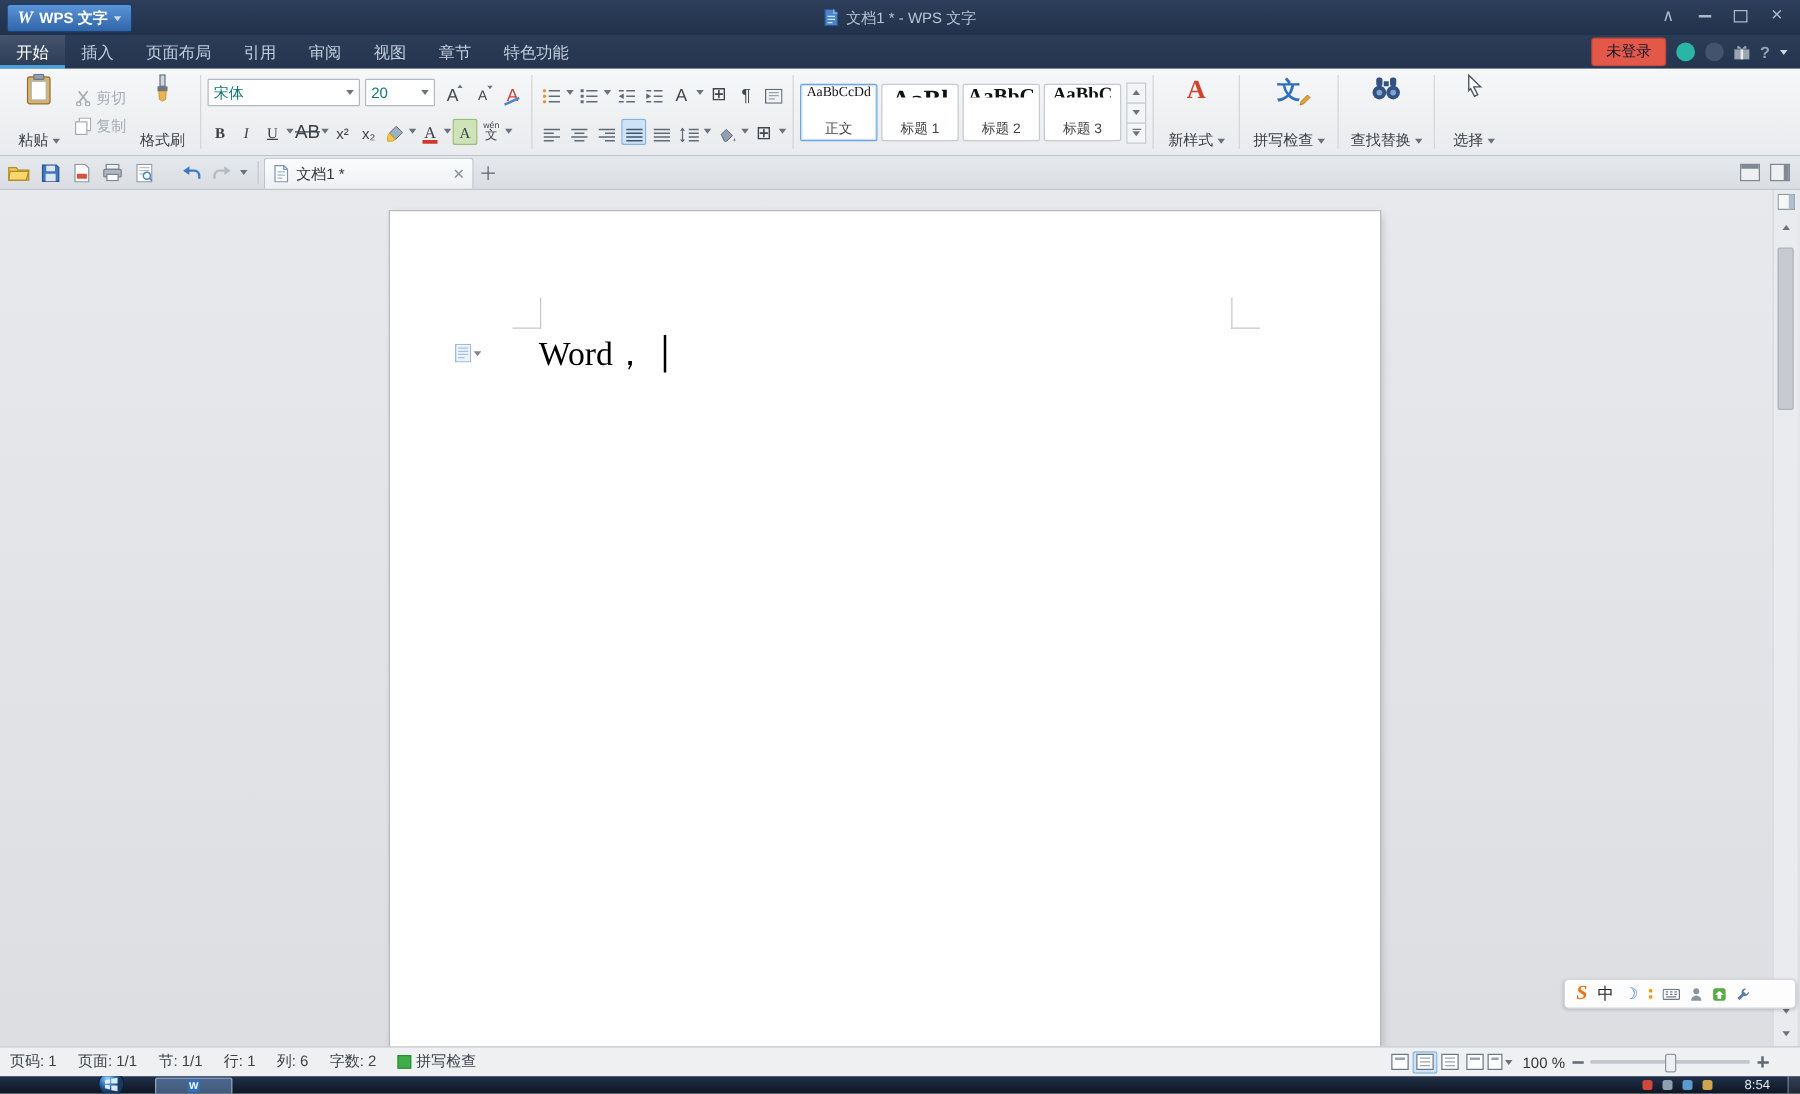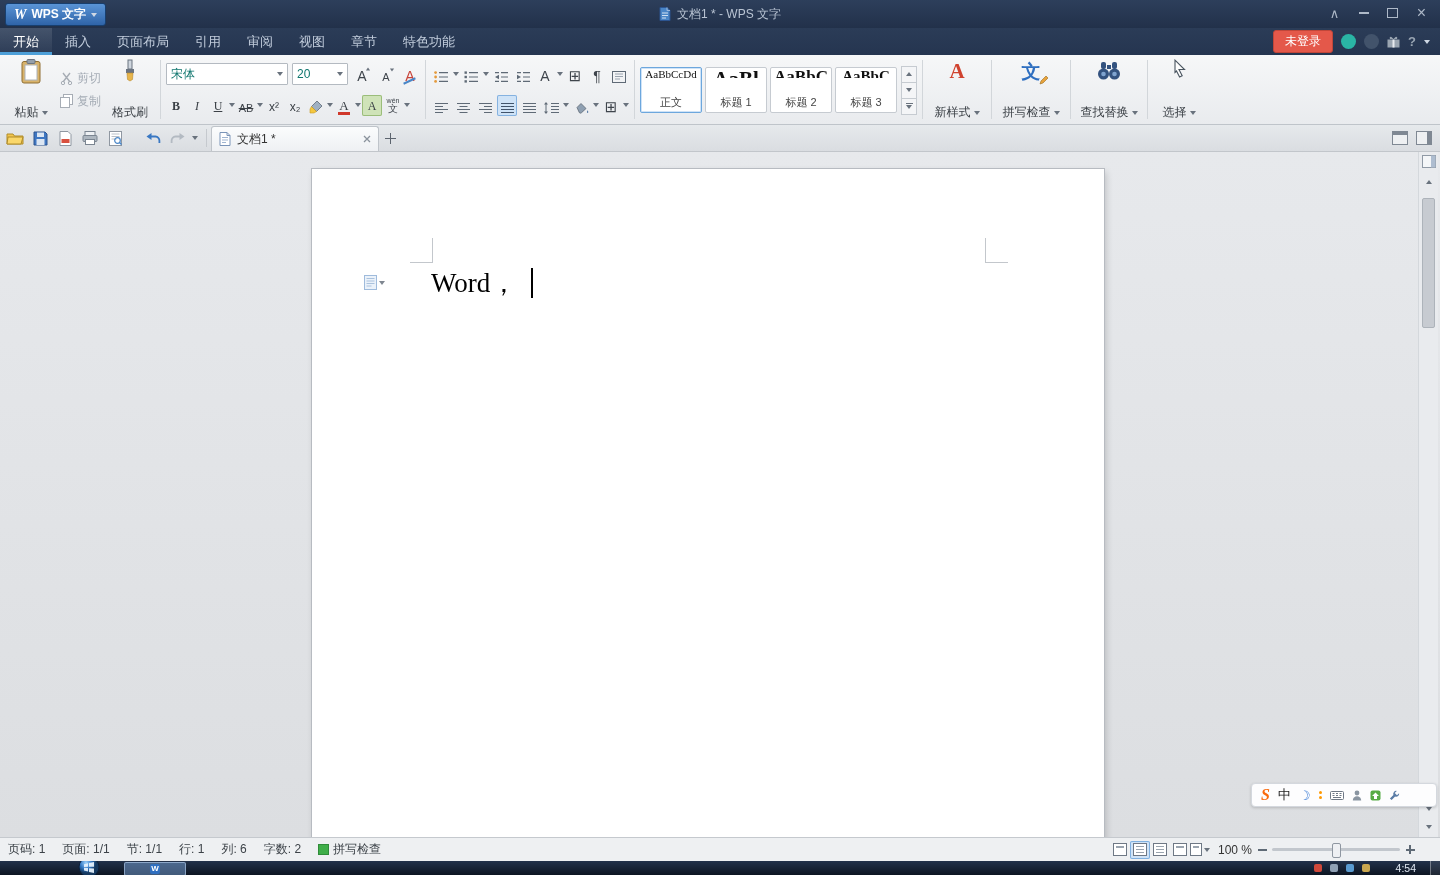--- a/index.html
+++ b/index.html
@@ -18,21 +18,21 @@
   #title-center{position:absolute;left:0;top:0;width:100%;height:28px;display:flex;align-items:center;justify-content:center;gap:6px;color:#b9c4d3;font-size:12px;pointer-events:none}
   .winctl{position:absolute;top:0;right:4px;height:28px;display:flex}
   .winctl .wbtn{width:29px;height:26px;display:flex;align-items:center;justify-content:center;color:#aeb9c8;font-size:13px}
   .minbar{width:10px;height:2px;background:#aeb9c8}
   .maxbox{width:9px;height:8px;border:1px solid #aeb9c8}
   
   #tabbar{left:0;top:28px;width:1440px;height:27px;background:linear-gradient(#2b3c57,#253550);display:flex;align-items:stretch}
   .tab{padding:0 13px;display:flex;align-items:center;font-size:13px;color:#c3cedd}
   .tab.active{color:#fff;background:linear-gradient(rgba(255,255,255,.12),rgba(255,255,255,.03));box-shadow:inset 0 -3px 0 #4d9fd8}
   #tabbar-right{margin-left:auto;display:flex;align-items:center;gap:8px;padding-right:10px}
-  .login{background:#e4584a;border:1px solid #c04639;color:#ffffff;font-size:12px;padding:2px 11px;border-radius:3px}
+  .login{background:#e4584a;border:1px solid #c04639;color:#0f172a;font-size:12px;padding:2px 11px;border-radius:3px}
   .circ{width:15px;height:15px;border-radius:50%}
   .helpq{color:#98a4b2;font-size:13px;font-weight:bold}
   
   #ribbon{left:0;top:55px;width:1440px;height:70px;background:linear-gradient(#f6f7f8,#e9ebee);border-bottom:1px solid #bfc4ca;display:flex;align-items:stretch;padding-left:6px;box-sizing:border-box}
   .gsep{width:1px;background:#d2d6da;margin:5px 5px;align-self:stretch}
   .rgroup{display:flex;align-items:center}
   .bigbtn{width:46px;height:62px;display:flex;flex-direction:column;align-items:center;justify-content:space-between;padding:4px 2px 3px;border-radius:2px}
   .blabel{display:flex;align-items:center;gap:3px;font-size:12px;color:#3b4046;white-space:nowrap}
   .smallbtn{display:flex;align-items:center;gap:4px;font-size:12px;height:21px;padding:0 4px;border-radius:2px}
   .smallbtn.disabled{color:#a6adb6}
@@ -232,21 +232,21 @@
         <div class="ib">
             <span class="glyph" style="color:#c7443a;font-size:14px">A</span>
             <span style="position:absolute;left:3px;bottom:3px;width:13px;height:2px;background:#4a86c7;transform:rotate(-25deg)"></span>
           </div>
       </div>
       <div class="frow" style="gap:1px">
         <div class="ib serifb" style="font-weight:bold">B</div>
         <div class="ib serifb" style="font-style:italic">I</div>
         <div class="ib serifb" style="text-decoration:underline">U</div>
         <span class="cd"></span>
-        <div class="ib" style="font-size:11px;text-decoration:line-through">AB</div>
+        <div class="ib" style="font-size:15px;text-decoration:line-through">AB</div>
         <span class="cd"></span>
         <div class="ib" style="font-size:12px">x²</div>
         <div class="ib" style="font-size:12px">x₂</div>
         <div class="ib">
           <svg width="14" height="14">
               <path d="M8 1l5 5-5.5 5.5-5-5z" fill="#9fb0c2" stroke="#5f6a76" stroke-width=".8"></path>
               <path d="M2.5 6.5l5 5L5 13H1v-4z" fill="#f4c73f" stroke="#c79a2a" stroke-width=".6"></path>
             </svg>
         </div>
         <span class="cd"></span>
@@ -641,17 +641,17 @@
         <path d="M6 8.2l4-.9v3.4l-4 .3zM11 7l5-.9v4.6l-5 .1zM6 11.8l4 .3v3.4l-4-.9zM11 12.3l5 .1V17l-5-.9z" fill="#eaf5ff" opacity=".92"></path>
       </svg>
     </div>
     <div id="tb-wps">
       <span class="wsq">W</span>
     </div>
     <span class="tray-ic" style="right:118px;background:#d0483a"></span>
     <span class="tray-ic" style="right:102px;background:#8fa0b4"></span>
     <span class="tray-ic" style="right:86px;background:#5a9bd0"></span>
     <span class="tray-ic" style="right:70px;background:#caa74f"></span>
-    <span id="clock">4:54</span>
+    <span id="clock">8:54</span>
     <div id="aero"></div>
   </div>
 
 </div>
 
 </body></html>

